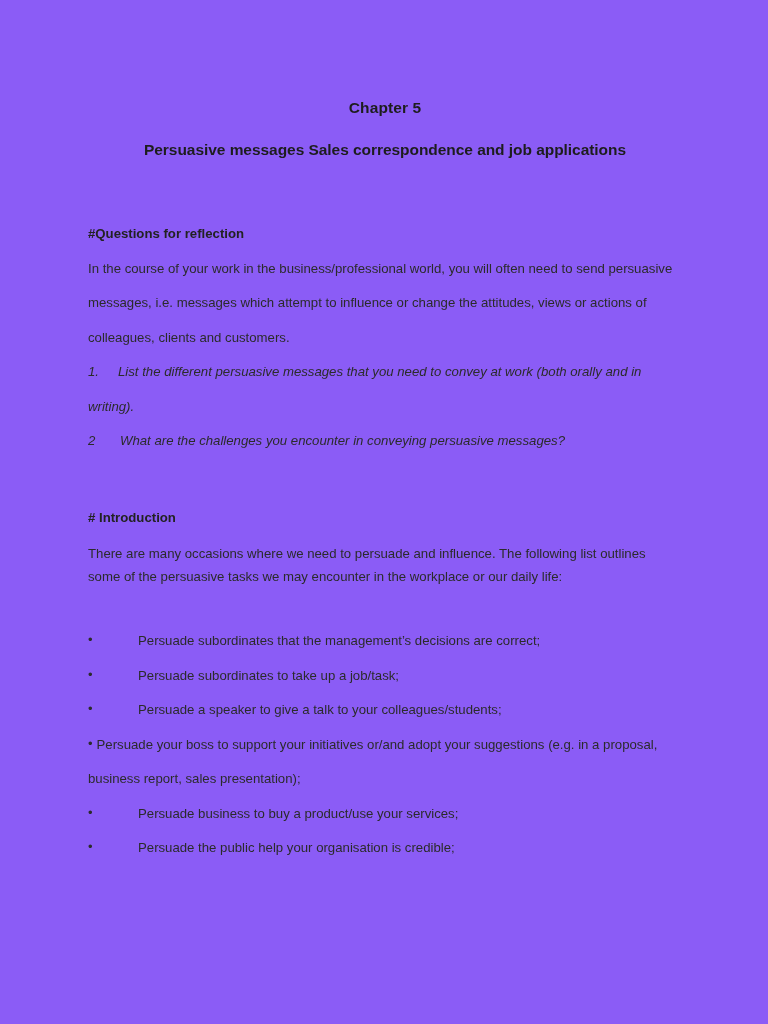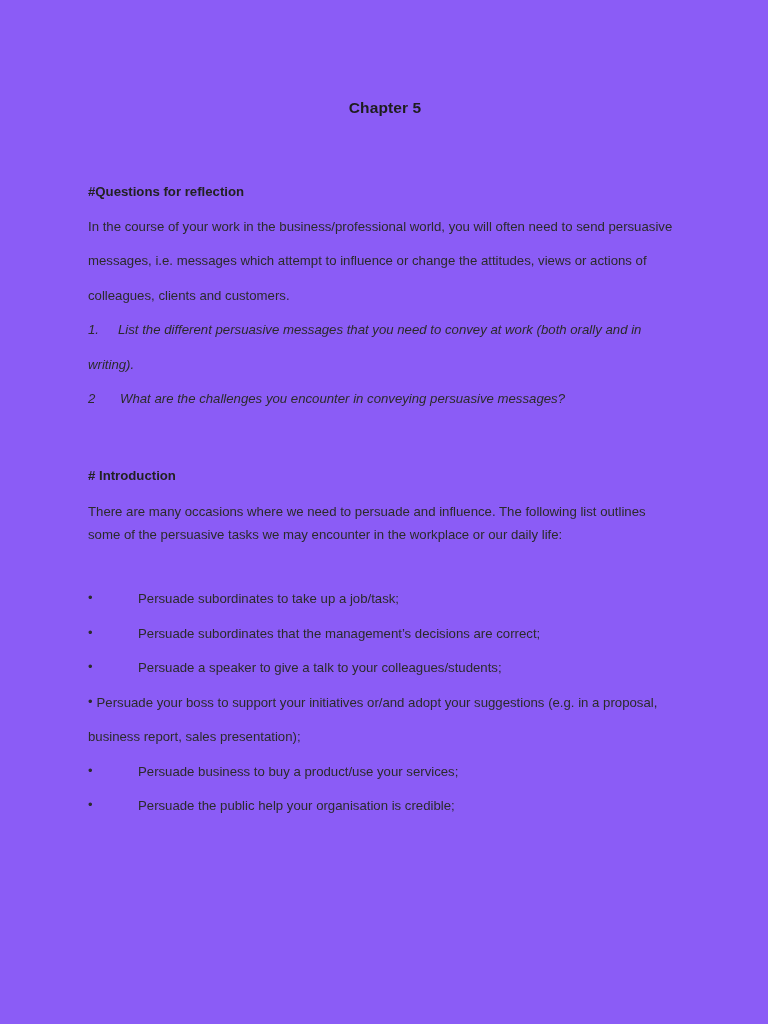--- a/index.html
+++ b/index.html
@@ -141,44 +141,45 @@
   }
 </style>
 </head>
 <body>
 
 <div class="page">
   <div class="content">
 
     <h1 class="doc-title">Chapter 5</h1>
 
+    <h2 class="doc-subtitle">Persuasive messages Sales correspondence and job applications</h2>
 
     <h3 class="section-heading heading-questions">#Questions for reflection</h3>
 
     <p class="para">In the course of your work in the business/professional world, you will often need to send persuasive messages, i.e. messages which attempt to influence or change the attitudes, views or actions of colleagues, clients and customers.</p>
 
     <ol class="num-list">
       <li class="num-item">
         <span class="num-marker">1.</span><span>List the different persuasive messages that you need to convey at work (both orally and in writing).</span>
       </li>
       <li class="num-item">
         <span class="num-marker wide">2</span><span>What are the challenges you encounter in conveying persuasive messages?</span>
       </li>
     </ol>
 
     <h3 class="section-heading heading-intro"># Introduction</h3>
 
     <p class="para-tight">There are many occasions where we need to persuade and influence. The following list outlines some of the persuasive tasks we may encounter in the workplace or our daily life:</p>
 
     <ul class="bullet-list">
       <li class="bullet-item">
-        <span class="bullet-glyph"><span class="dot">•</span></span><span>Persuade subordinates to take up a job/task;</span>
+        <span class="bullet-glyph"><span class="dot">•</span></span><span>Persuade subordinates that the management’s decisions are correct;</span>
       </li>
       <li class="bullet-item">
-        <span class="bullet-glyph"><span class="dot">•</span></span><span>Persuade subordinates that the management’s decisions are correct;</span>
+        <span class="bullet-glyph"><span class="dot">•</span></span><span>Persuade subordinates to take up a job/task;</span>
       </li>
       <li class="bullet-item">
         <span class="bullet-glyph"><span class="dot">•</span></span><span>Persuade a speaker to give a talk to your colleagues/students;</span>
       </li>
       <li class="bullet-item inline-bullet">
         <span class="bullet-glyph"><span class="dot">•</span></span><span>Persuade your boss to support your initiatives or/and adopt your suggestions (e.g. in a proposal, business report, sales presentation);</span>
       </li>
       <li class="bullet-item">
         <span class="bullet-glyph"><span class="dot">•</span></span><span>Persuade business to buy a product/use your services;</span>
       </li>

